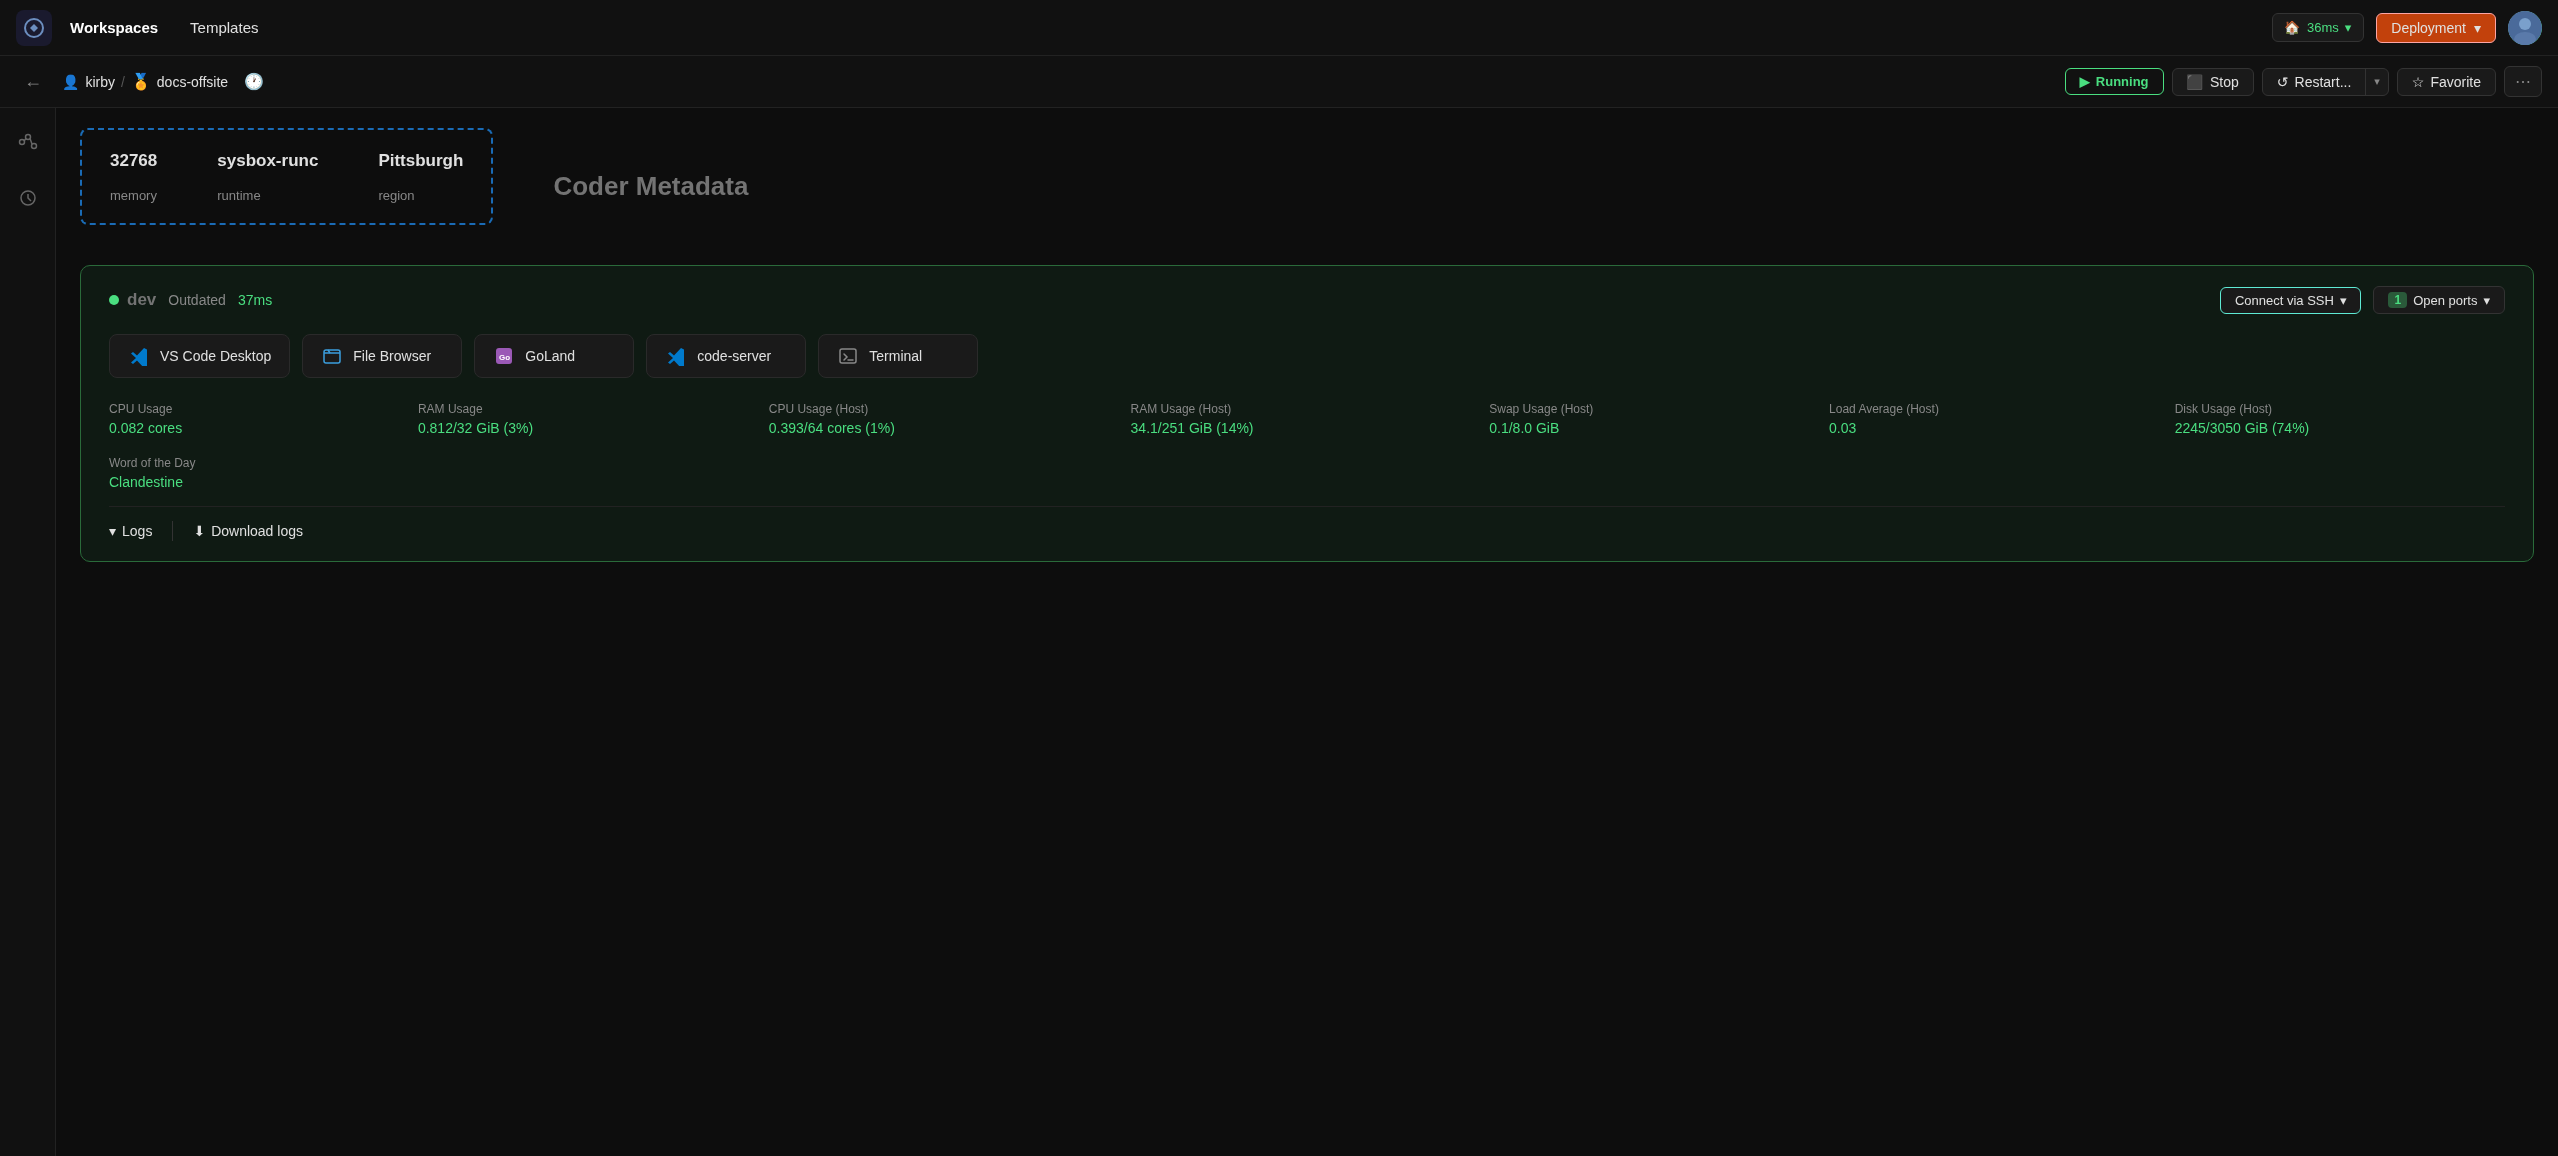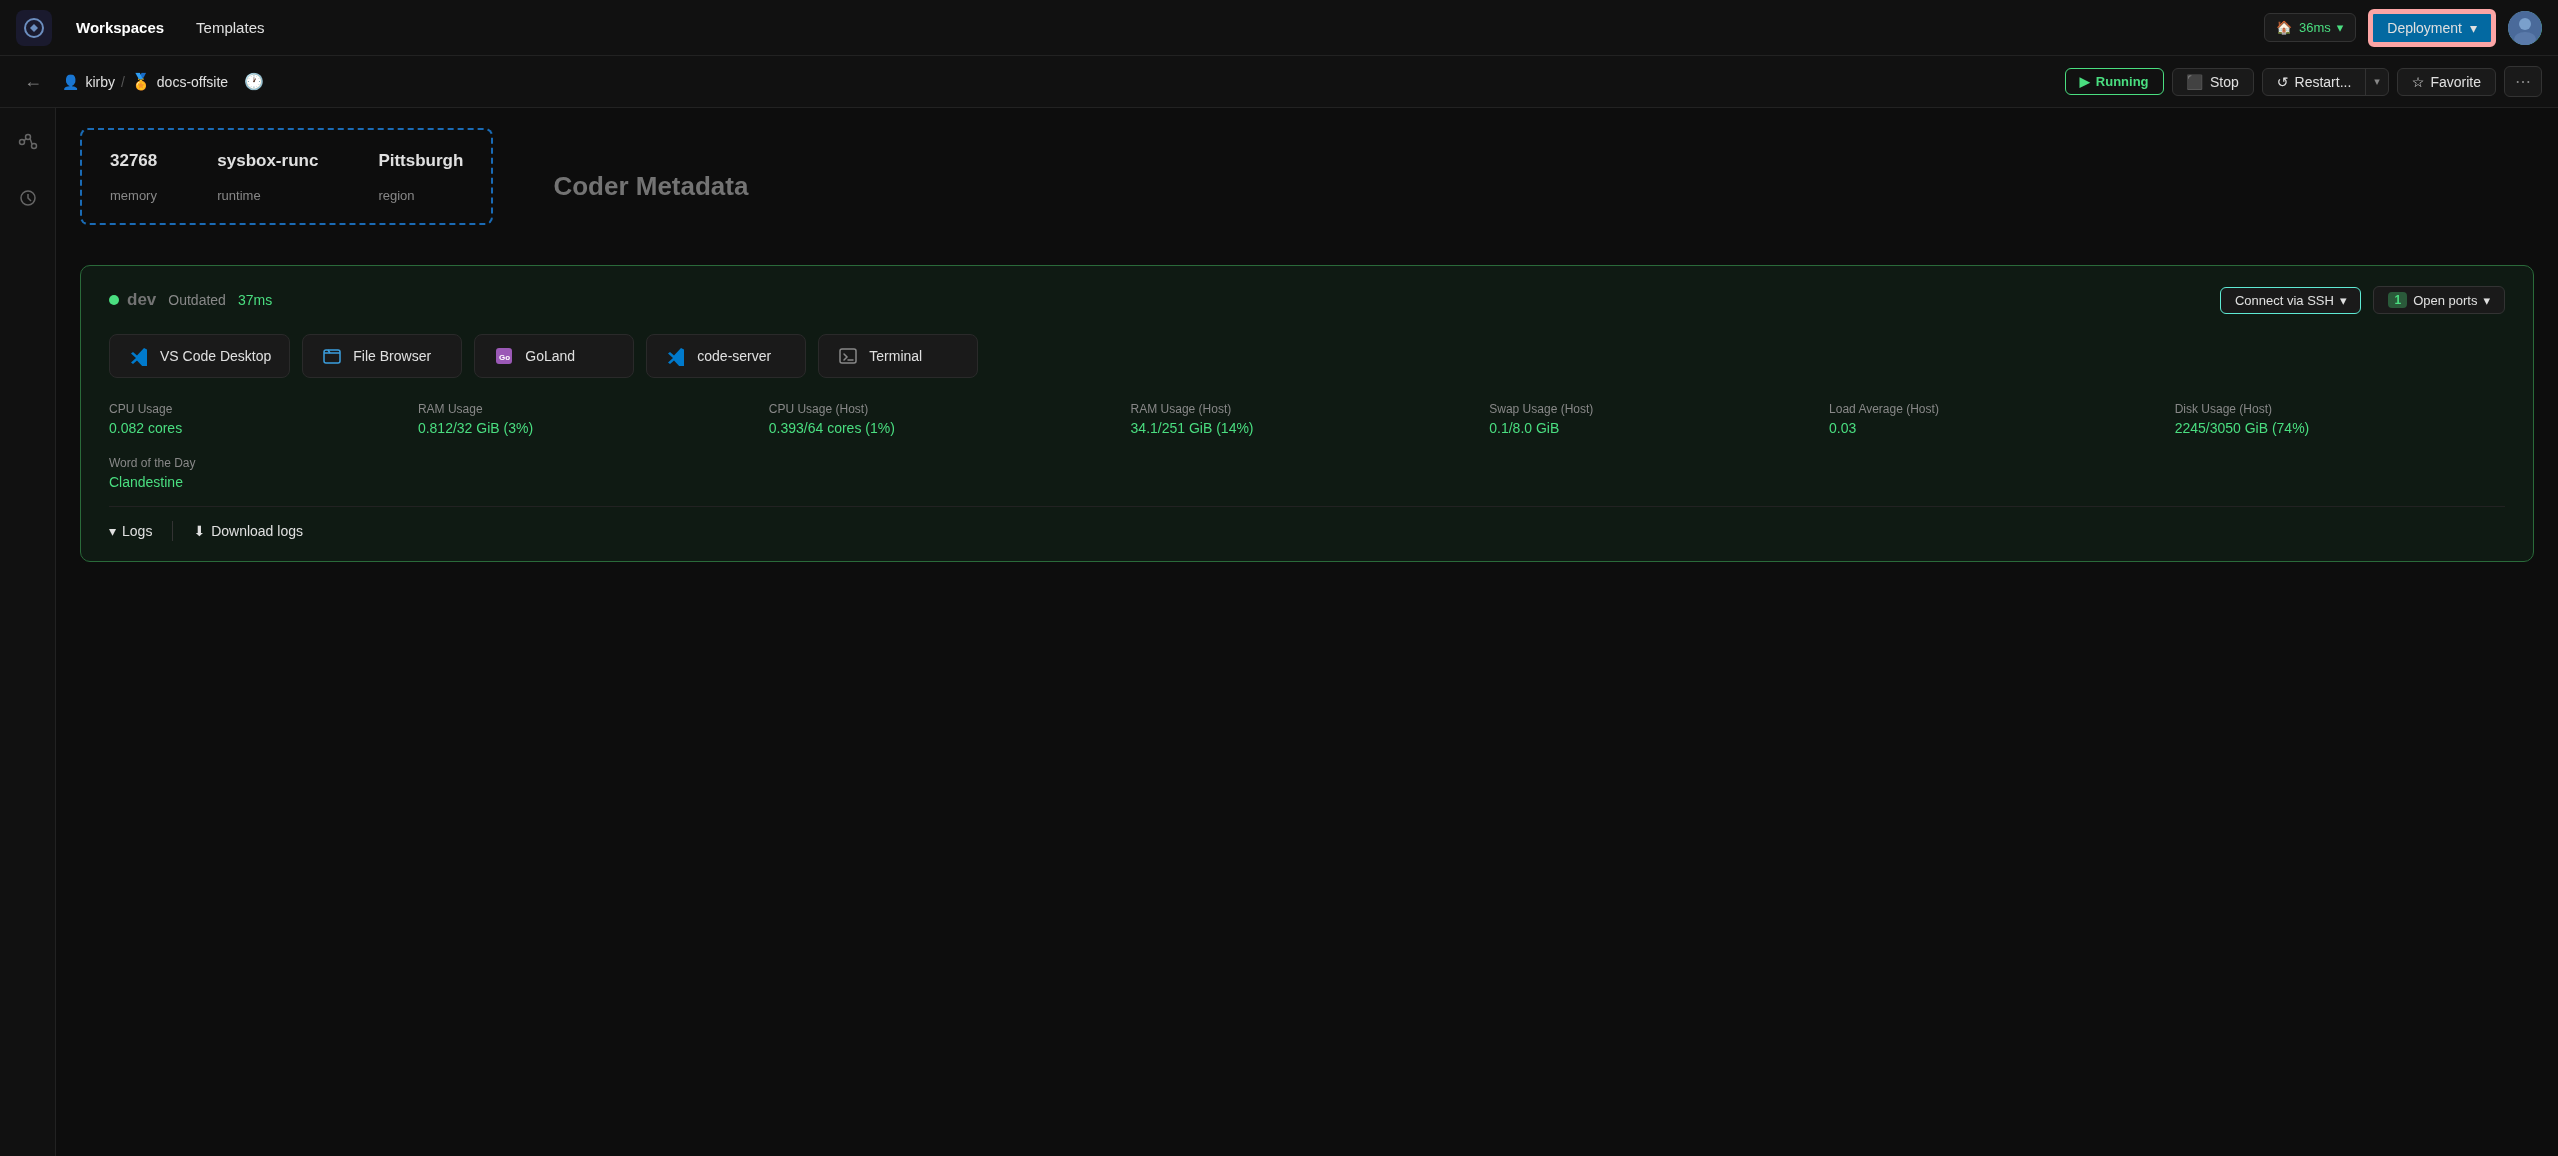--- a/index.html
+++ b/index.html
@@ -13,21 +13,21 @@
     }
 
     
     .top-nav {
       background: #111;
       display: flex;
       align-items: center;
       padding: 12px 16px;
       height: 56px;
       border-bottom: 1px solid #222;
-      gap: 20px;
+      gap: 14px;
     }
     .top-nav-logo {
       width: 36px; height: 36px;
       background: #1a1a2e;
       border-radius: 8px;
       display: flex; align-items: center; justify-content: center;
       color: #6c8ebf; font-size: 18px;
       flex-shrink: 0;
     }
     .top-nav-links {
@@ -48,22 +48,22 @@
       background: #1a1a1a;
       border: 1px solid #333;
       border-radius: 6px;
       padding: 6px 12px;
       color: #4ade80;
       font-size: 13px;
       display: flex; align-items: center; gap: 6px;
       cursor: pointer;
     }
     .deployment-btn {
-      background: #0369a1;
-      border: 5px solid #fca5a5;
+      background: #c2410c;
+      border: 1px solid #fca5a5;
       border-radius: 6px;
       padding: 6px 14px;
       color: #e0e0e0;
       font-size: 14px;
       display: flex; align-items: center; gap: 8px;
       cursor: pointer;
     }
     .avatar {
       width: 34px; height: 34px;
       border-radius: 50%;

